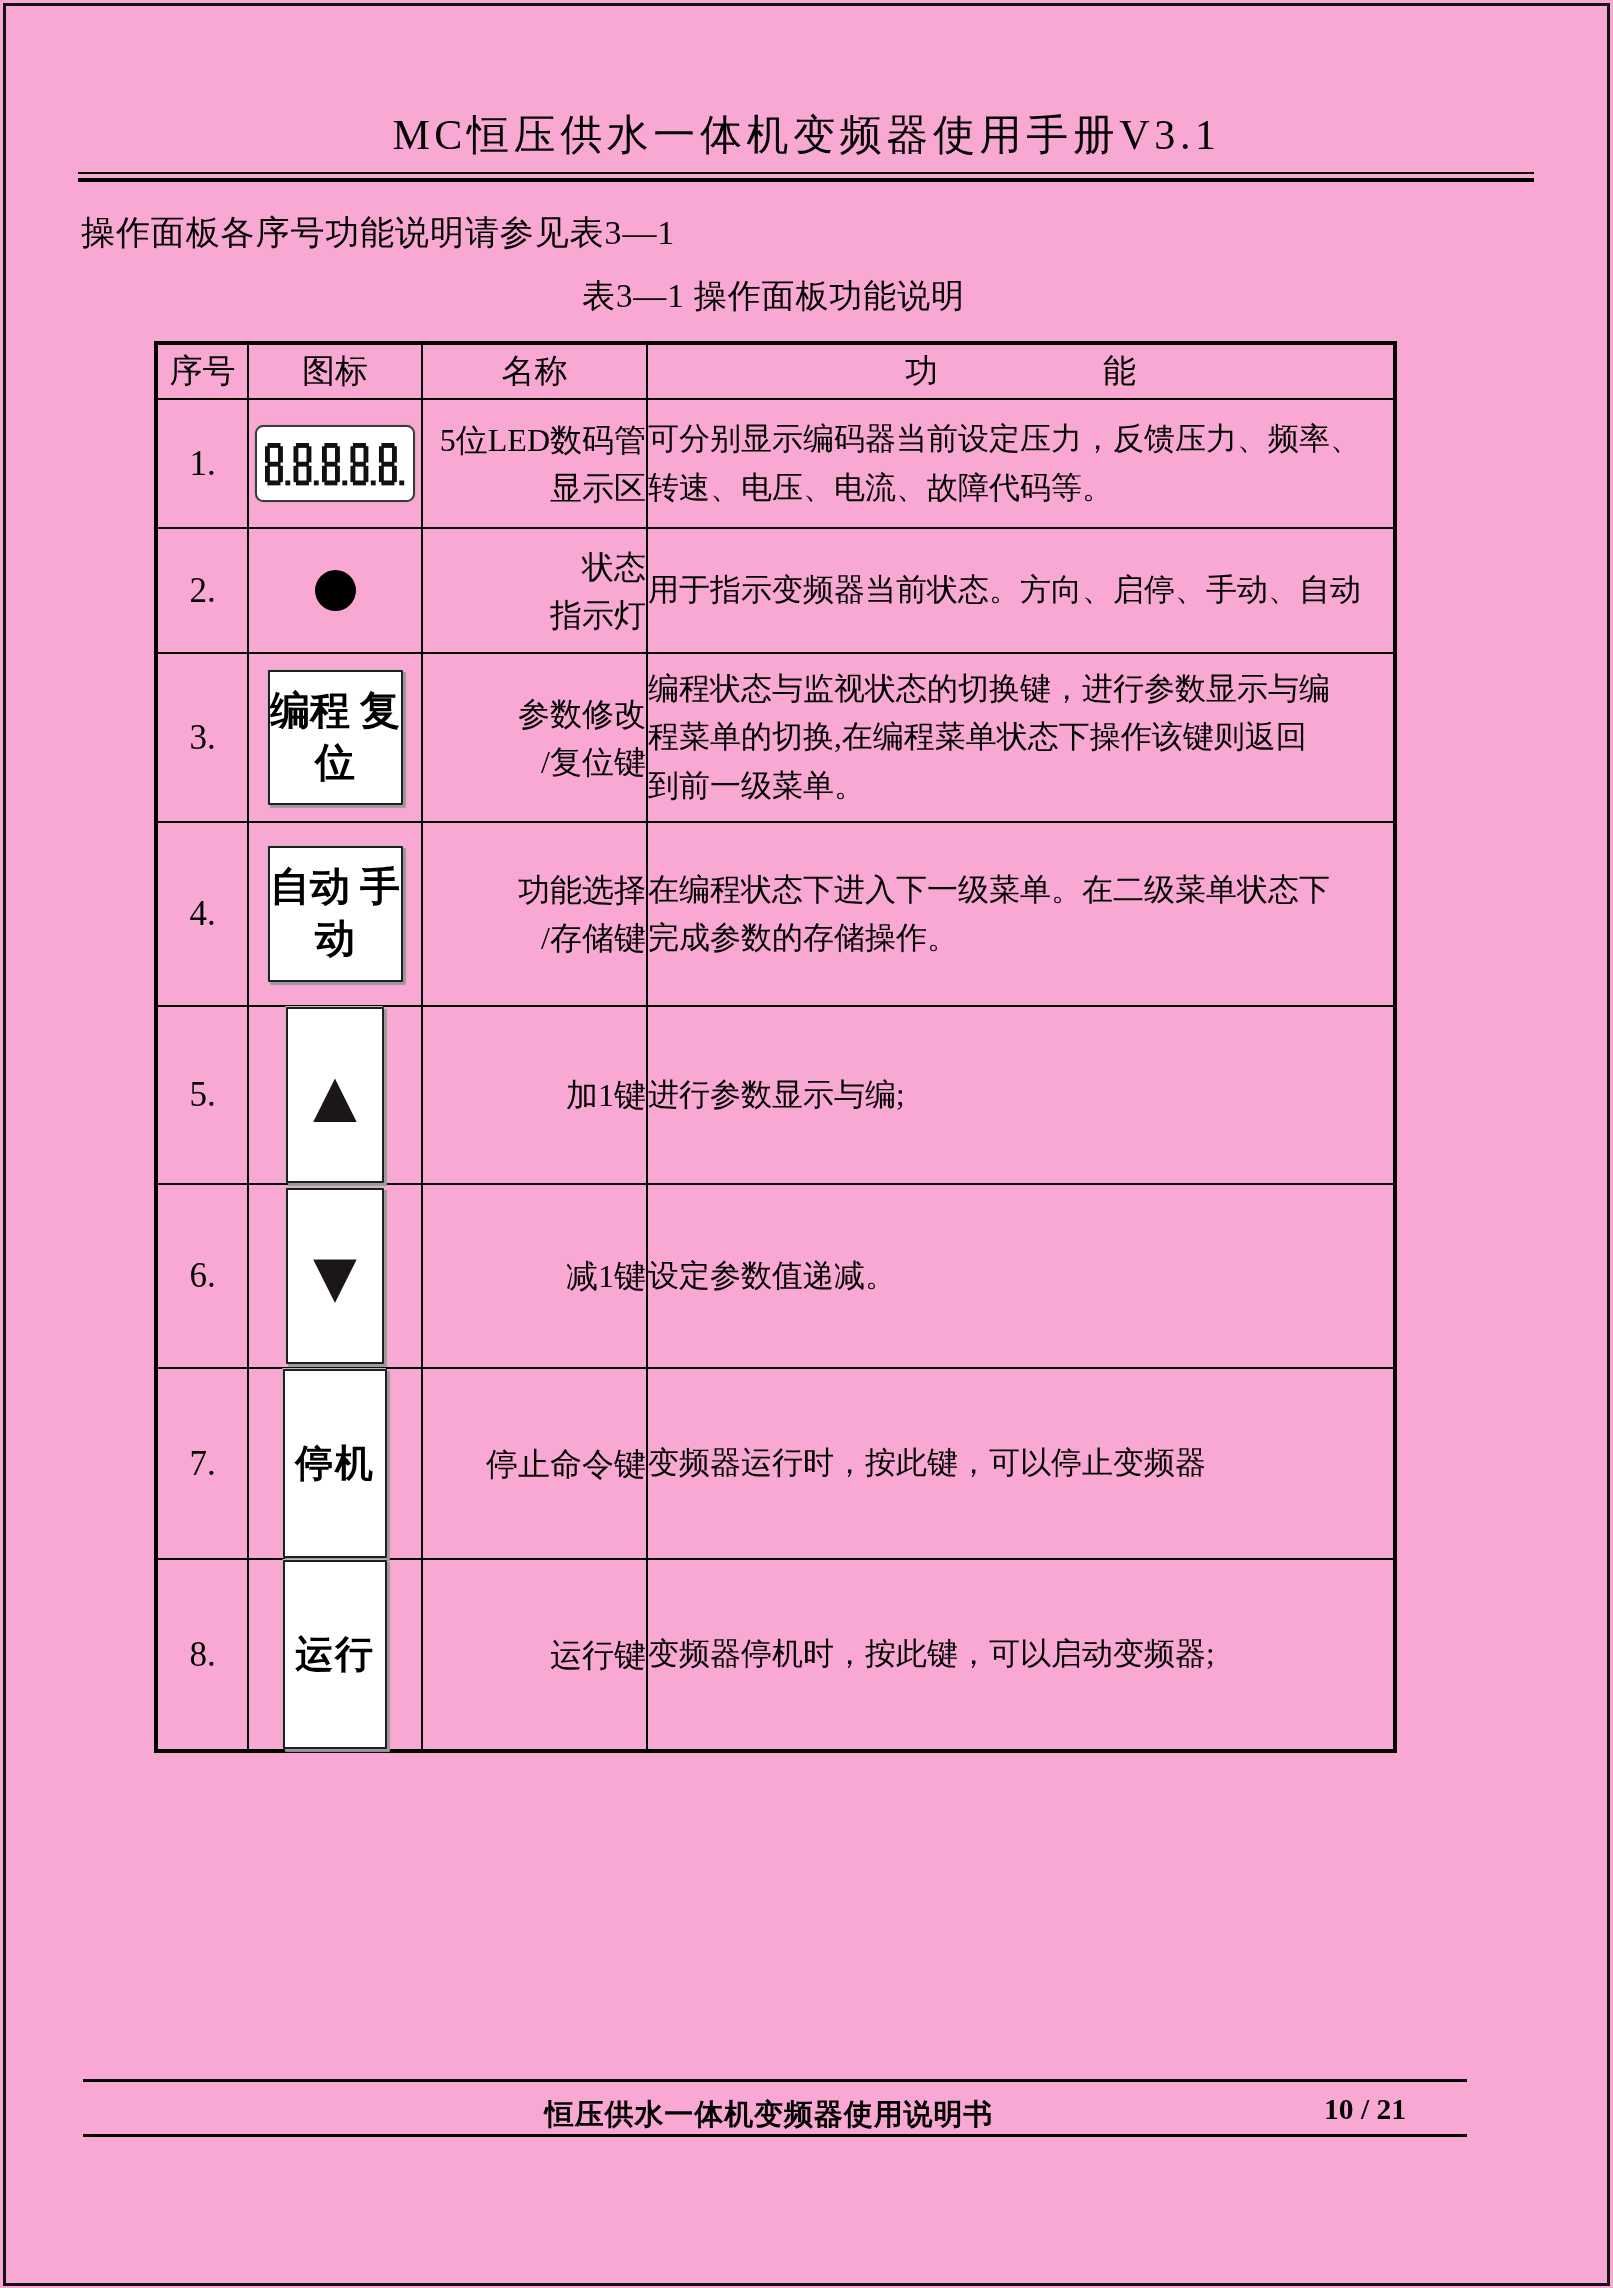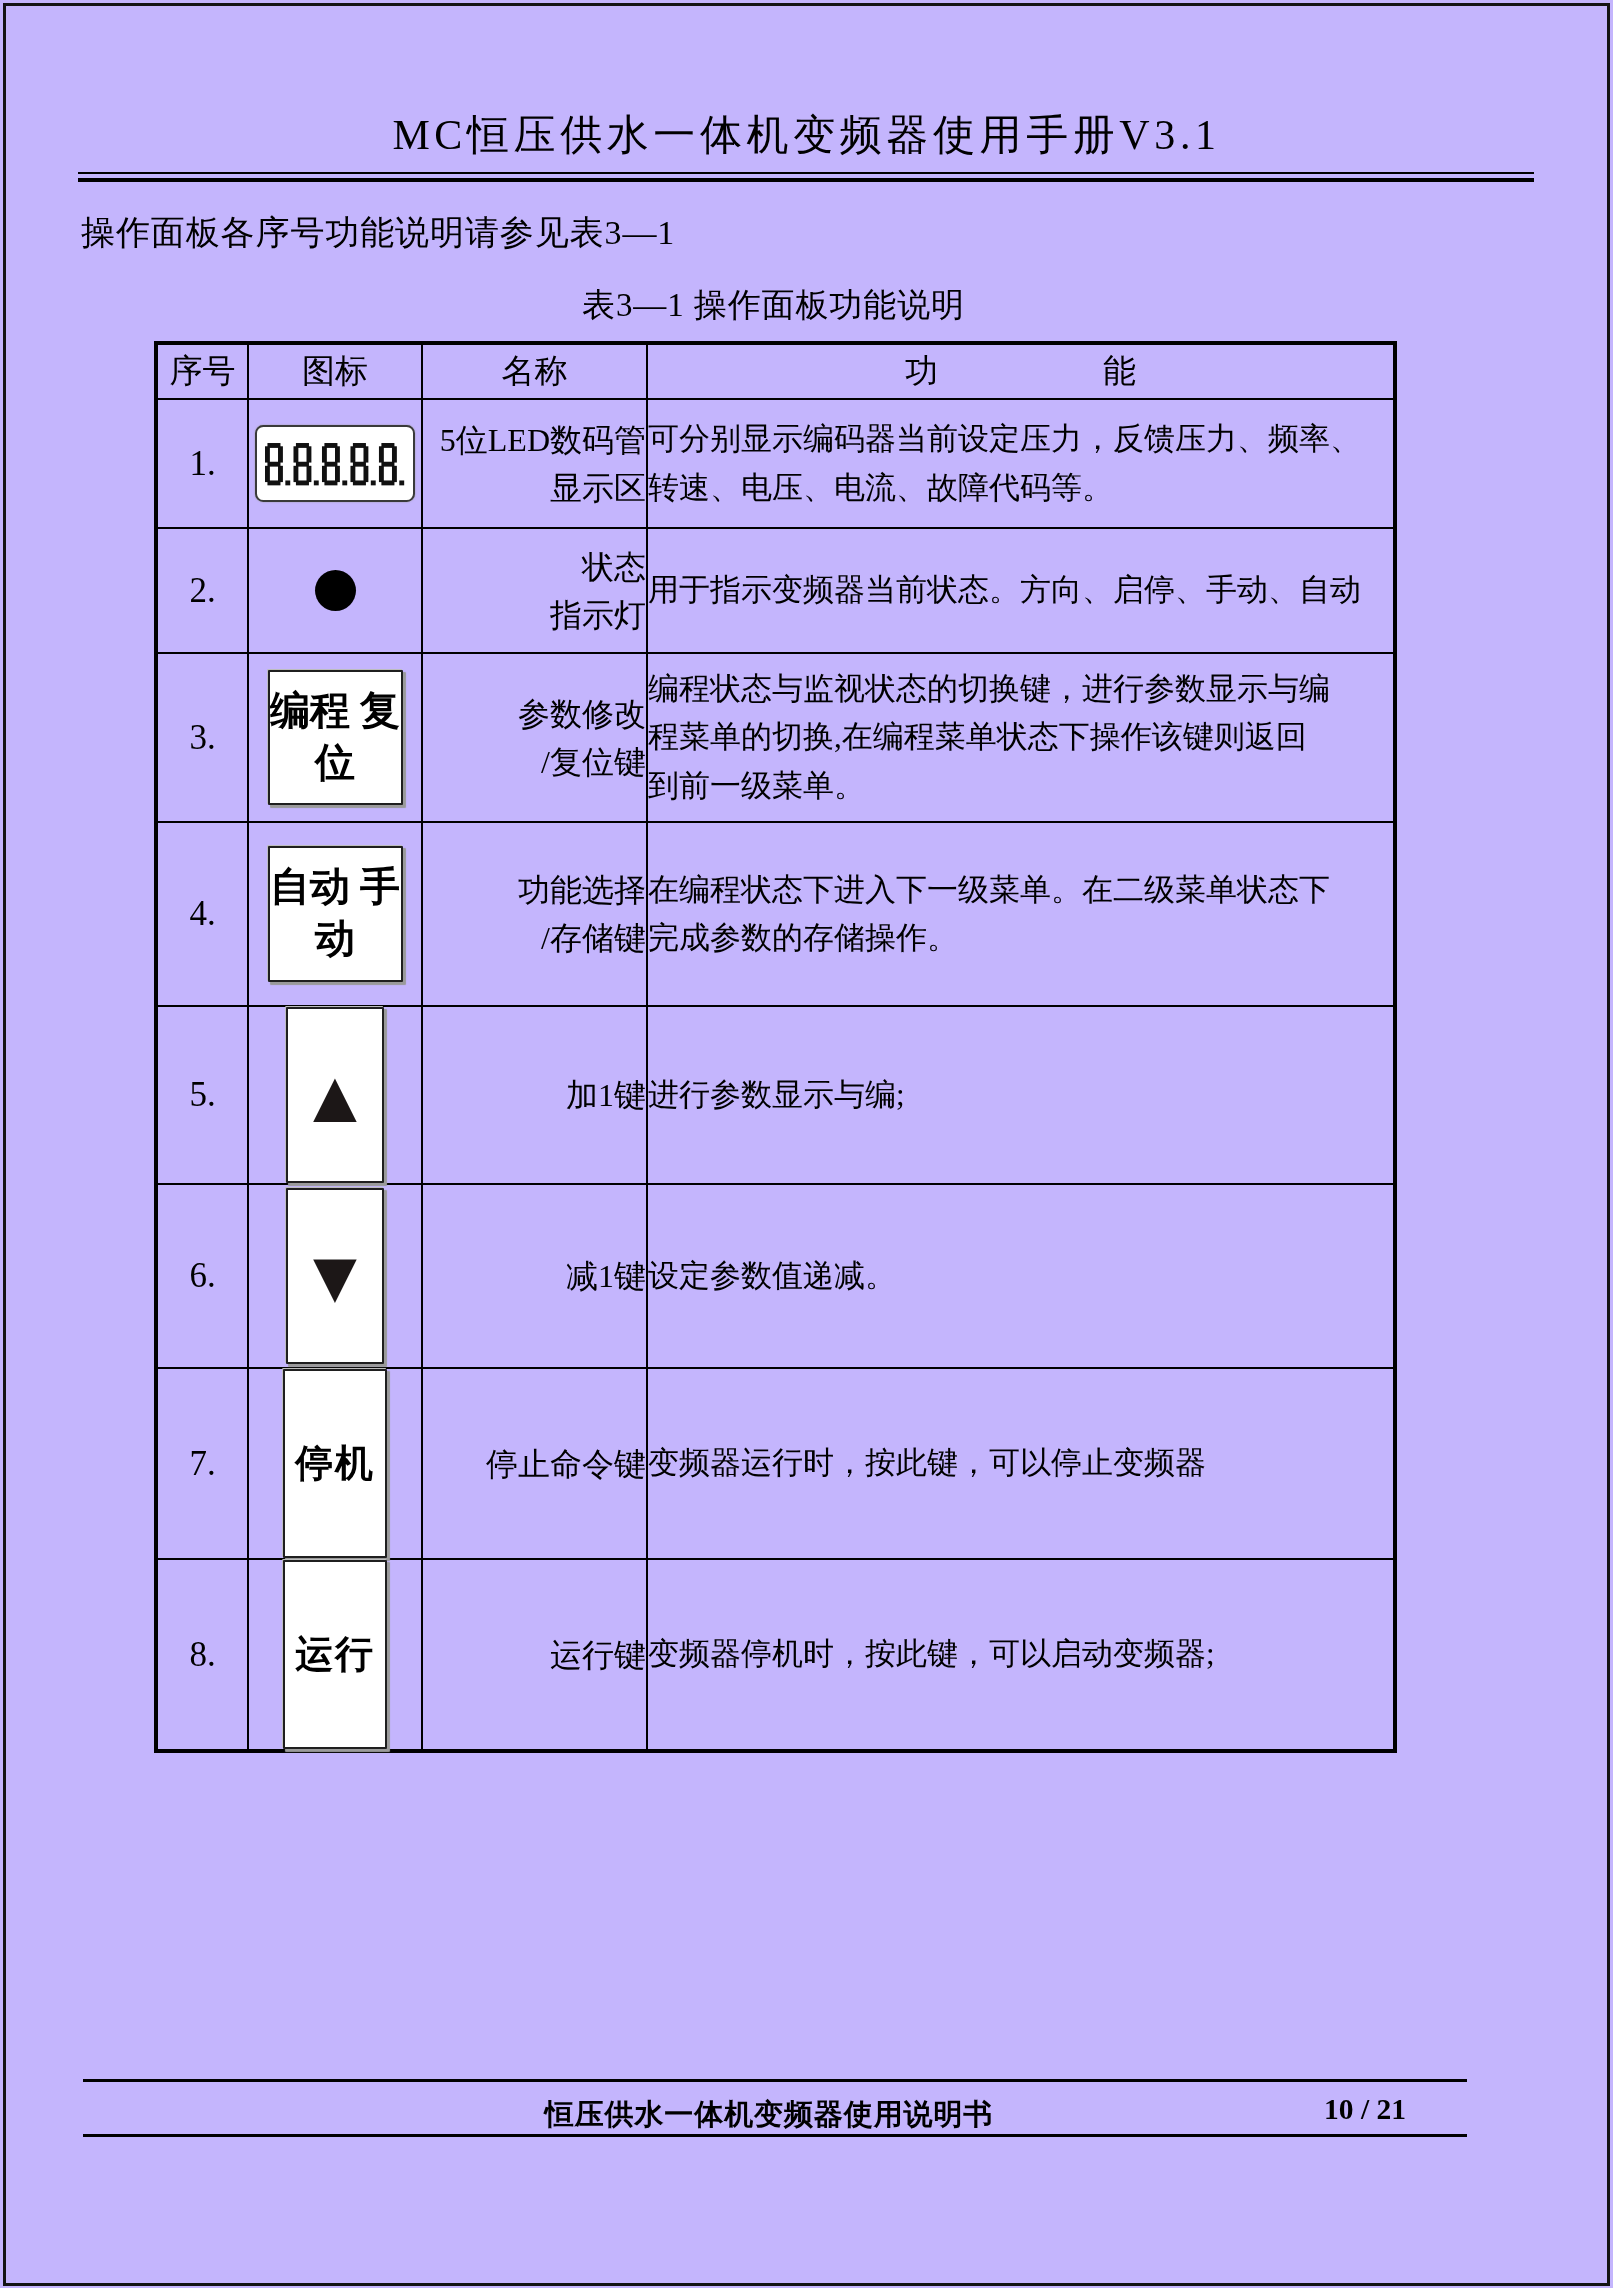--- a/index.html
+++ b/index.html
@@ -1,19 +1,19 @@
 <!DOCTYPE html>
 <html lang="zh" style="font-size:14.8px"><head>
 <meta charset="utf-8">
 <style>
   html,body{margin:0;padding:0;background:#ffffff;}
   .page{
     position:relative;
     width:1613px;height:2289px;
-    background:#c4b5fd;
+    background:#f9a8d4;
     font-family:"Liberation Serif","DejaVu Serif",serif;
     color:#000;
     overflow:hidden;
     text-decoration:underline;
   }
   .page-frame{
     position:absolute;inset:2.8px;
     border:3.7px solid #141414;
     pointer-events:none;
   }
@@ -29,21 +29,21 @@
     height:3.7px;
     border-top:2.8px solid #000;
     border-bottom:4.6px solid #000;
   }
   
   .intro-text{
     position:absolute;top:210px;left:81px;
     font-size:34px;letter-spacing:0.9px;
   }
   .table-caption{
-    position:absolute;top:283px;left:154px;width:1239px;
+    position:absolute;top:274px;left:154px;width:1239px;
     text-align:center;font-size:33px;letter-spacing:0.9px;
   }
   
   table.op-table{
     position:absolute;top:341px;left:154px;
     width:1239px;
     border-collapse:collapse;
     table-layout:fixed;
     border:4.6px solid #000;
   }

